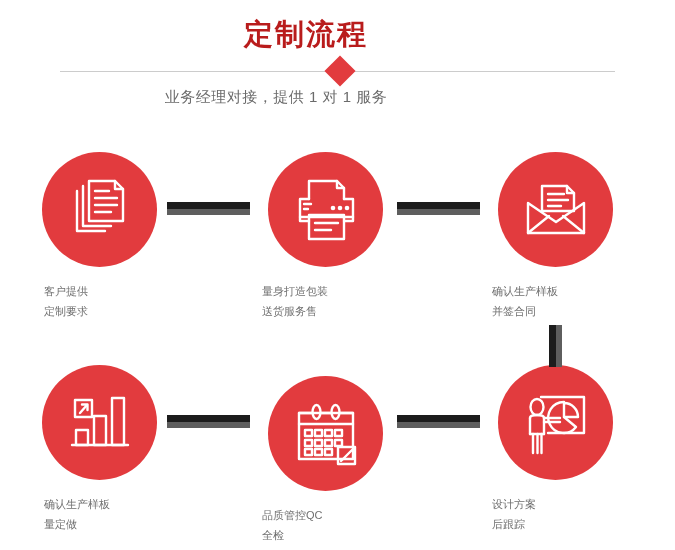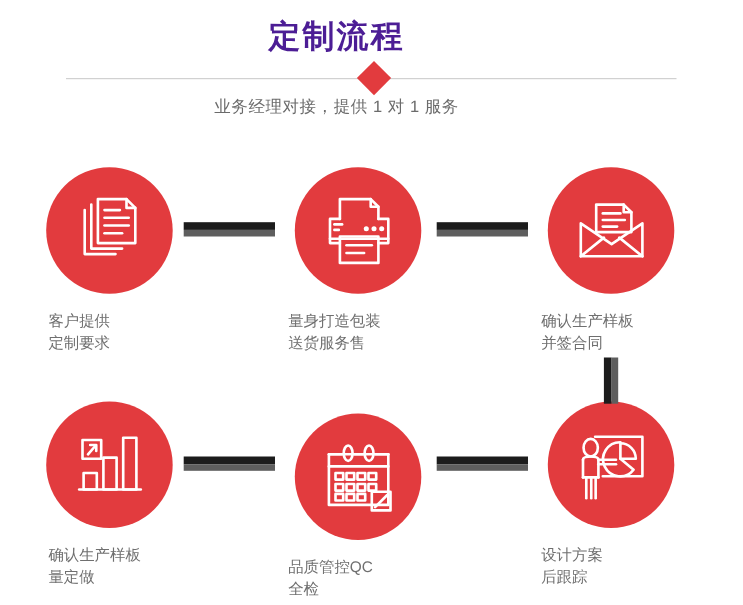--- a/index.html
+++ b/index.html
@@ -24,21 +24,21 @@
     height: 130px;
   }
   #page-title {
     position: absolute;
     left: 0;
     top: 14px;
     width: 612px;
     text-align: center;
     font-size: 29px;
     font-weight: bold;
-    color: #4c1d95;
+    color: #b91c1c;
     letter-spacing: 2px;
     line-height: 40px;
   }
   #divider-line {
     position: absolute;
     left: 60px;
     top: 71px;
     width: 555px;
     height: 1px;
     background: #cccccc;
@@ -54,21 +54,20 @@
   }
   #subtitle {
     position: absolute;
     left: 0;
     top: 88px;
     width: 552px;
     text-align: center;
     font-size: 15px;
     color: #6b6b6b;
     letter-spacing: 0.5px;
-    padding-left: 30px;
   }
 
   
   #flow {
     position: absolute;
     left: 0;
     top: 130px;
     width: 675px;
     height: 420px;
   }
@@ -87,21 +86,21 @@
   }
   .circle svg {
     position: absolute;
     left: 50%;
     top: 50%;
     transform: translate(-50%, -50%);
     display: block;
   }
   .node-label {
     margin-top: 14px;
-    font-size: 14px;
+    font-size: 11px;
     line-height: 20px;
     color: #6f6f6f;
     text-align: left;
     white-space: pre-line;
   }
   .node-label.pad-a { padding-left: 22px; }
   .node-label.pad-b { padding-left: 14px; }
   .node-label.pad-c { padding-left: 14px; }
 
   

